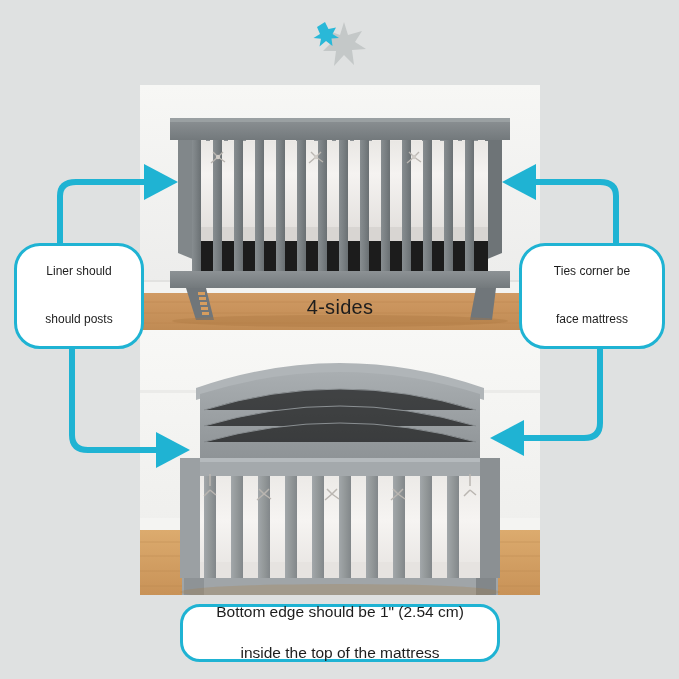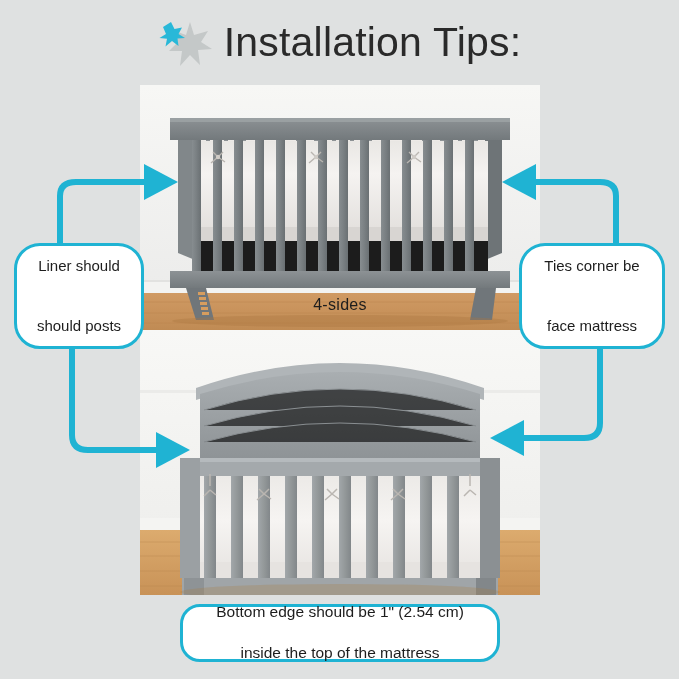--- a/index.html
+++ b/index.html
@@ -55,21 +55,21 @@
   #photo-top  { top: 85px;  height: 245px; }
   #photo-bot  { top: 330px; height: 265px; }
 
   .room-bg { position:absolute; left:0; top:0; width:100%; height:100%; }
 
   .photo-caption {
     position: absolute;
     left: 0;
     width: 100%;
     text-align: center;
-    font-size: 16px;
+    font-size: 20px;
     color: #1d1d1d;
     letter-spacing: 0.3px;
   }
   #caption-top { top: 296px; }
   #caption-bot { top: 564px; }
 
   
   .callout {
     position: absolute;
     background: #ffffff;
@@ -78,21 +78,21 @@
     box-sizing: border-box;
     display: flex;
     align-items: center;
     justify-content: center;
     text-align: center;
     color: #1d1d1d;
     z-index: 6;
   }
   .callout span {
     display: block;
-    font-size: 15px;
+    font-size: 12px;
     line-height: 1.32;
     padding: 0 8px;
   }
   #callout-left  { left: 14px;  top: 243px; width: 130px; height: 106px; }
   #callout-right { left: 519px; top: 243px; width: 146px; height: 106px; }
   #callout-bottom{ left: 180px; top: 604px; width: 320px; height: 58px; border-radius: 20px; }
   #callout-bottom span { font-size: 15.5px; }
 
   
   #arrows {
@@ -110,21 +110,20 @@
 
   <div id="header">
     <div id="stars">
       <svg width="56" height="52" viewBox="0 0 56 52">
 
         <path fill="#c4c8c8" d="M32 4 L36 17 L50 13 L43 24 L54 31 L40 32 L42 47 L32 37 L22 48 L24 33 L11 33 L20 24 L14 12 L28 17 Z"></path>
 
         <path fill="#29b8d8" d="M13 4 L16.5 11 L24 9.5 L20.5 16 L27 20 L19.5 20.5 L20.5 28 L14 23 L7.5 28.5 L9 20.8 L1.5 20 L8 16 L5 9 Z"></path>
       </svg>
     </div>
-    <div id="title-text">Installation Tips:</div>
   </div>
 
   <div id="photo-top" class="photo">
     <svg class="room-bg" viewBox="0 0 400 245" preserveAspectRatio="none">
       <defs>
         <linearGradient id="wallG" x1="0" y1="0" x2="0" y2="1">
           <stop offset="0%" stop-color="#f7f7f5"></stop>
           <stop offset="100%" stop-color="#ececeb"></stop>
         </linearGradient>
         <linearGradient id="floorG" x1="0" y1="0" x2="0" y2="1">

